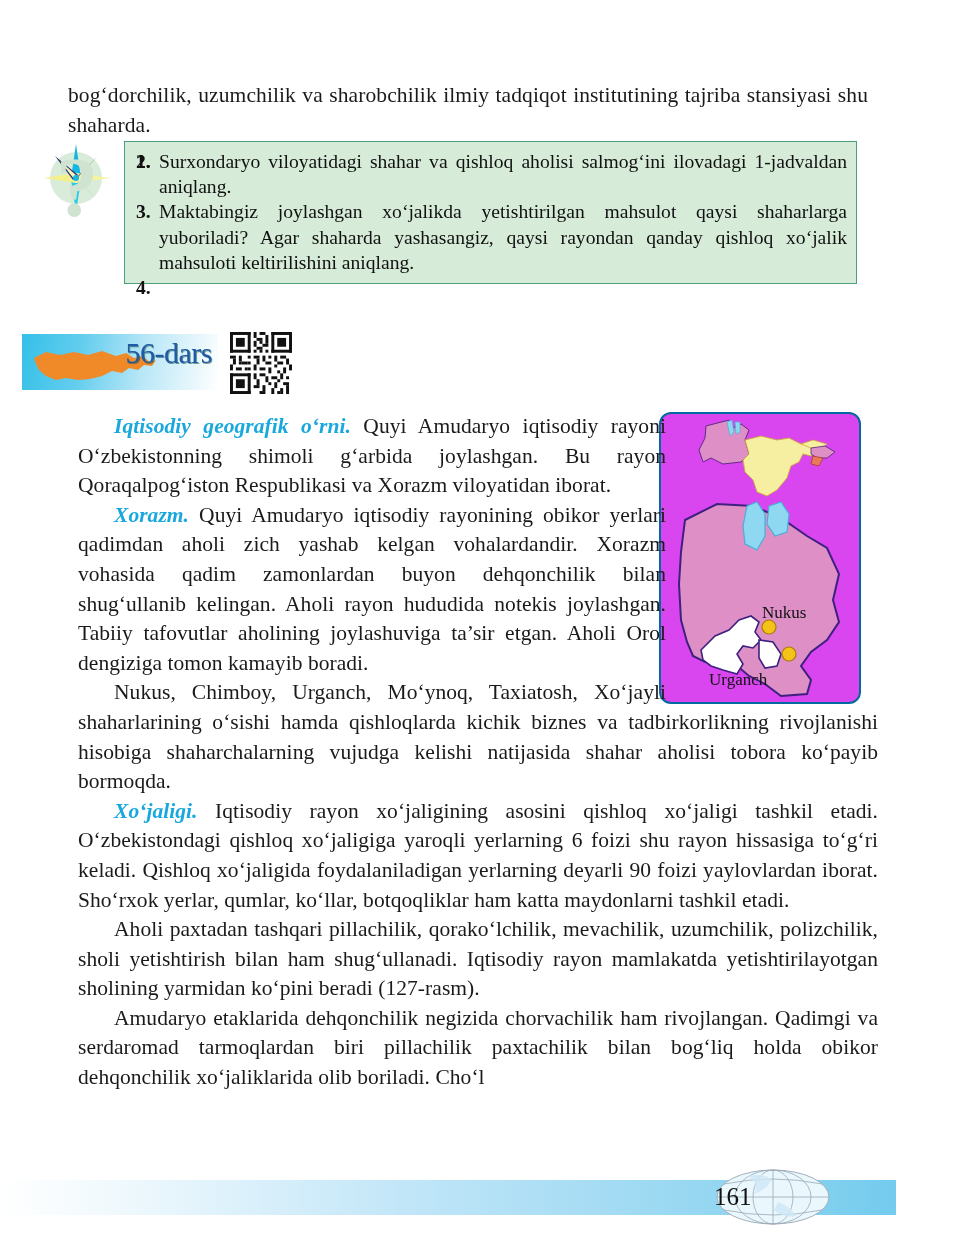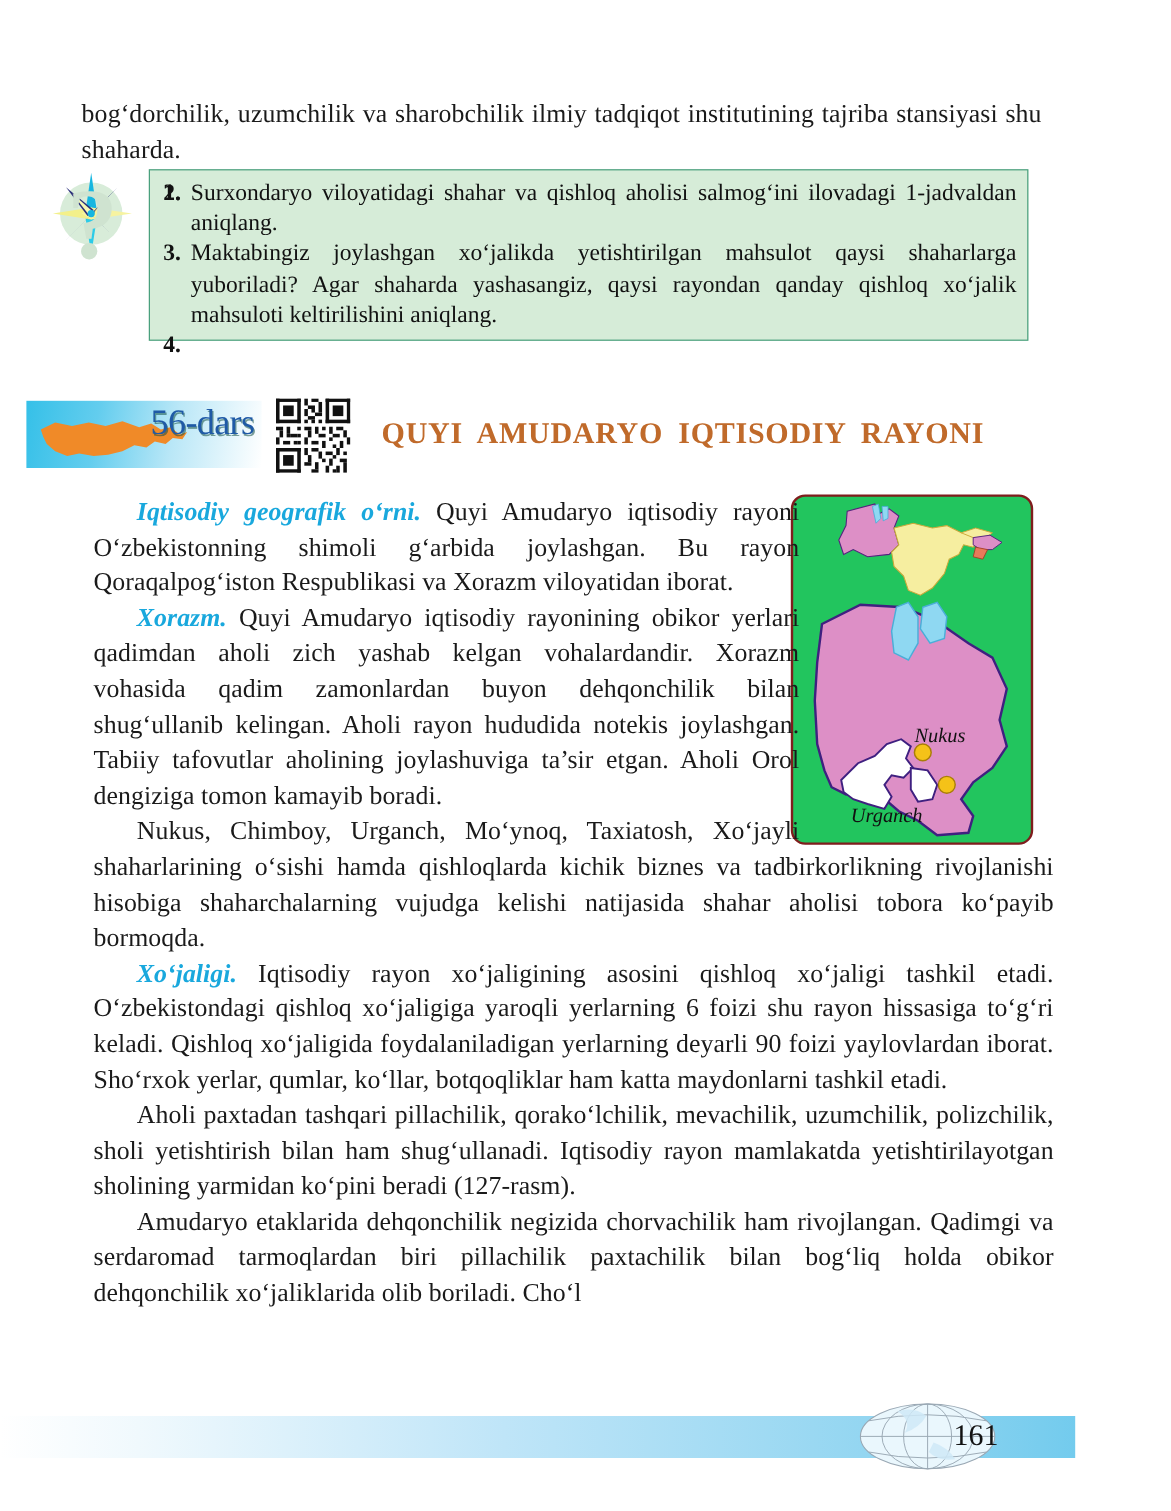--- a/index.html
+++ b/index.html
@@ -130,25 +130,24 @@
     word-spacing: 6px;
   }
 
   
   .map-figure {
     position: absolute;
     left: 659px;
     top: 412px;
     width: 198px;
     height: 288px;
-    border: 2px solid #7f1d1d;
+    border: 2px solid #0369a1;
     border-radius: 12px;
-    background: #22c55e;
+    background: #d946ef;
     overflow: hidden;
-    font-style: italic;
   }
   .map-figure svg { display: block; }
   .map-city-label {
     position: absolute;
     font-size: 17px;
     color: #111;
     font-family: "Liberation Serif", serif;
   }
   .city-nukus { left: 101px; top: 189px; }
   .city-urganch { left: 48px; top: 256px; }
@@ -195,21 +194,21 @@
     left: 714px;
     top: 1168px;
     width: 118px;
     height: 58px;
   }
   .page-number {
     position: absolute;
     left: 714px;
     top: 1183px;
     width: 118px;
-    text-align: right;
+    text-align: left;
     font-size: 25px;
     color: #111;
     font-family: "Liberation Serif", serif;
   }
 </style>
 </head>
 <body>
 
 <div id="page">
 
@@ -339,21 +338,20 @@
         <rect x="19" y="15" width="1" height="1"></rect>
       <rect x="16" y="16" width="1" height="1"></rect>
         <rect x="18" y="17" width="2" height="1"></rect>
       <rect x="14" y="19" width="1" height="2"></rect>
         <rect x="17" y="19" width="1" height="2"></rect>
       <rect x="19" y="18" width="1" height="3"></rect>
         <rect x="16" y="20" width="1" height="1"></rect>
     </g>
   </svg>
 
-  <div class="lesson-title">QUYI  AMUDARYO  IQTISODIY  RAYONI</div>
 
   <div class="map-figure">
     <svg width="194" height="284" viewBox="0 0 194 284">
 
       <path d="M45,12 L68,6 L72,14 L80,10 L88,16 L84,26 L88,40 L80,48 L62,50 L50,44 L42,48
                L38,36 L44,24 Z" fill="#dd8fc6" stroke="#55227f" stroke-width="0.9"></path>
       <path d="M84,26 L100,22 L116,26 L128,24 L140,30 L150,28 L158,34 L150,42 L142,40
                L138,48 L130,52 L126,64 L116,76 L106,82 L96,78 L92,66 L84,58 L82,46 L88,40 Z" fill="#f6eea0" stroke="#caa93a" stroke-width="0.9"></path>
       <path d="M140,30 L152,26 L166,30 L158,36 L150,34 Z" fill="#f6eea0" stroke="#caa93a" stroke-width="0.8"></path>
       <path d="M150,34 L164,32 L174,38 L166,44 L156,44 L150,40 Z" fill="#dd8fc6" stroke="#55227f" stroke-width="0.8"></path>

